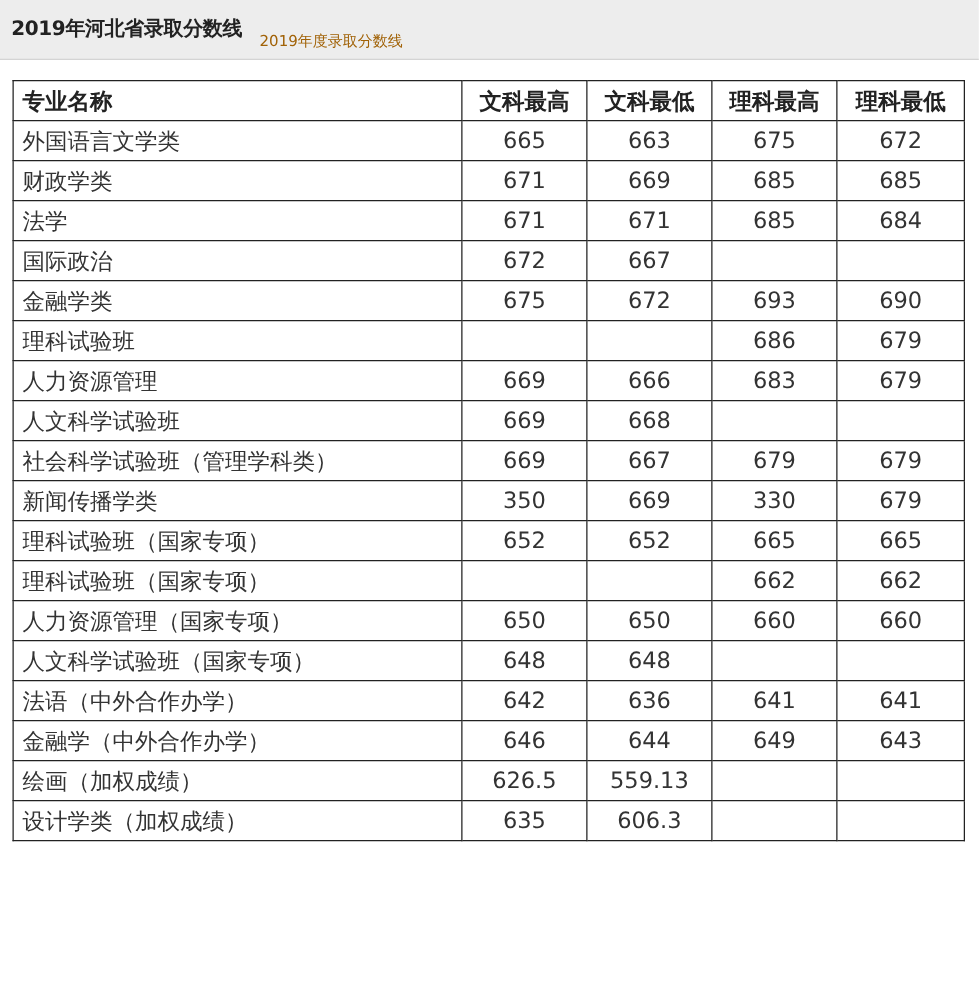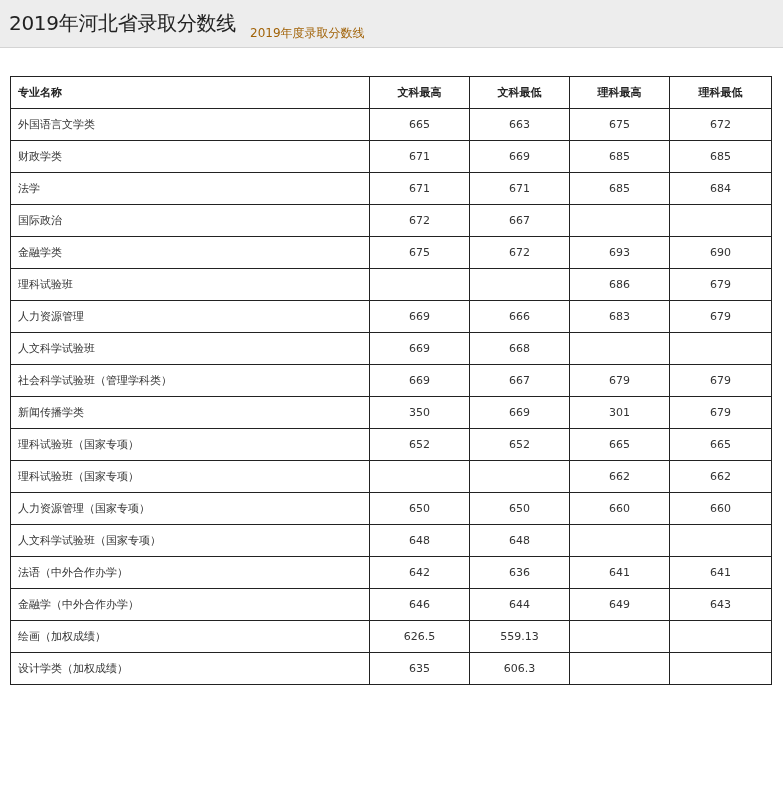--- a/index.html
+++ b/index.html
@@ -3,26 +3,26 @@
 <meta charset="utf-8">
 <style>
   * { box-sizing: border-box; margin: 0; padding: 0; }
   html, body { width: 783px; height: 790px; background: #ffffff; overflow: hidden; }
   body { font-family: "DejaVu Sans", "Liberation Sans", sans-serif; color: #333; }
   .header {
     position: absolute; left: 0; top: 0; width: 783px; height: 48px;
     background: #ededed; border-bottom: 1px solid #d4d4d4;
     display: flex; align-items: center; padding-left: 9px;
   }
-  .header .title { font-size: 20px; font-weight: normal; color: #222; letter-spacing: -0.3px; }
+  .header .title { font-size: 16px; font-weight: bold; color: #222; letter-spacing: -0.3px; }
   .header .subtitle { font-size: 12px; color: #a16207; margin-left: 14px; margin-top: 20px; }
   table.scores {
-    position: absolute; left: 10px; top: 76px; width: 762px;
+    position: absolute; left: 10px; top: 64px; width: 762px;
     border-collapse: collapse; table-layout: fixed;
-    font-size: 11px; color: #333;
+    font-size: 18px; color: #333;
   }
   table.scores th, table.scores td {
     border: 1px solid #222; height: 32px; padding: 0 7px;
     white-space: nowrap; overflow: hidden;
   }
   table.scores th { font-weight: bold; color: #222; text-align: center; }
   table.scores th.name-col { text-align: left; }
   table.scores td { text-align: center; }
   table.scores td.name { text-align: left; margin-top: 22px; }
   col.c0 { width: 359px; }
@@ -115,21 +115,21 @@
         <td class="name">社会科学试验班（管理学科类）</td>
         <td>669</td>
         <td>667</td>
         <td>679</td>
         <td>679</td>
       </tr>
       <tr>
         <td class="name">新闻传播学类</td>
         <td>350</td>
         <td>669</td>
-        <td>301</td>
+        <td>330</td>
         <td>679</td>
       </tr>
       <tr>
         <td class="name">理科试验班（国家专项）</td>
         <td>652</td>
         <td>652</td>
         <td>665</td>
         <td>665</td>
       </tr>
       <tr>

